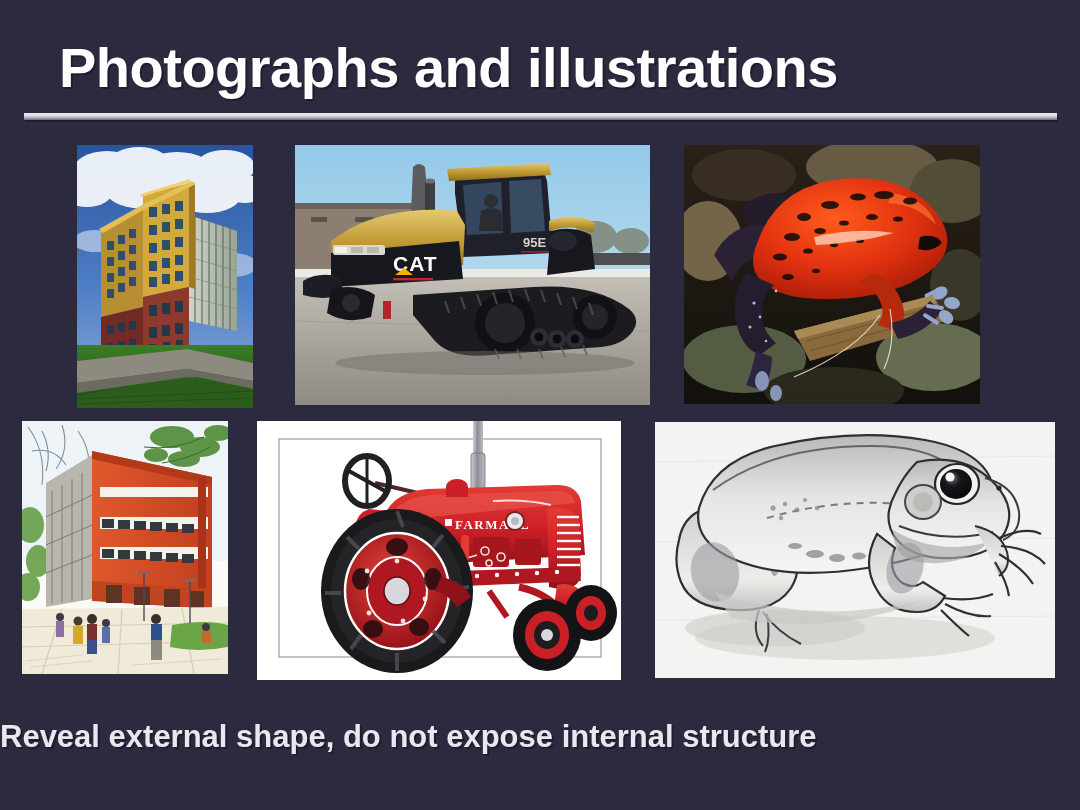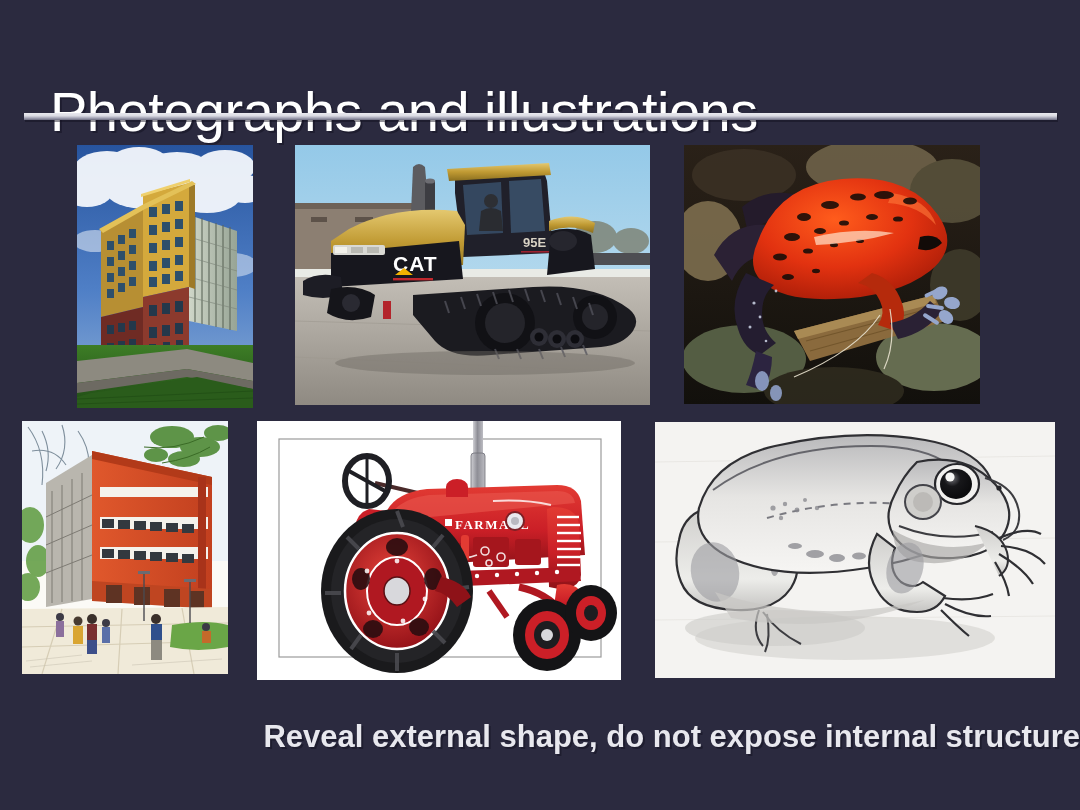--- a/index.html
+++ b/index.html
@@ -5,39 +5,39 @@
   * { box-sizing: border-box; margin: 0; padding: 0; }
   html, body {
     width: 1080px; height: 810px;
     overflow: hidden;
     font-family: "Liberation Sans", sans-serif;
   }
   body { background: #2b2a3f; position: relative; }
 
   
   #slide-title {
-    position: absolute; left: 50px; top: 33px;
+    position: absolute; left: 59px; top: 33px;
     width: 1000px; height: 70px;
-    font-size: 56px; font-weight: normal; color: #ffffff;
+    font-size: 56px; font-weight: bold; color: #ffffff;
     letter-spacing: -0.5px;
     text-shadow: 2px 2px 0 rgba(20,18,34,0.55);
-    white-space: nowrap; line-height: 70px; margin-top: 44px;
+    white-space: nowrap; line-height: 70px;
   }
   #title-rule {
     position: absolute; left: 24px; top: 113px;
     width: 1033px; height: 7px;
     background: linear-gradient(to bottom,#e9e9ef 0%,#dcdce4 40%,#9e9eb0 75%,#6d6d80 100%);
     box-shadow: 1px 2px 0 rgba(15,14,28,0.45);
   }
 
   
   #slide-caption {
     position: absolute; left: 0; top: 715px;
     width: 1080px; height: 44px;
-    text-align: right;
+    text-align: left;
     font-size: 31px; font-weight: bold; color: #e8e8ee;
     text-shadow: 2px 2px 0 rgba(18,16,32,0.5);
     line-height: 44px; white-space: nowrap;
   }
 
   
   .photo { position: absolute; overflow: hidden; background: #fff; }
   #img-building   { left: 77px;  top: 145px; width: 176px; height: 263px; }
   #img-cat        { left: 295px; top: 145px; width: 355px; height: 260px; }
   #img-dartfrog   { left: 684px; top: 145px; width: 296px; height: 259px; }

